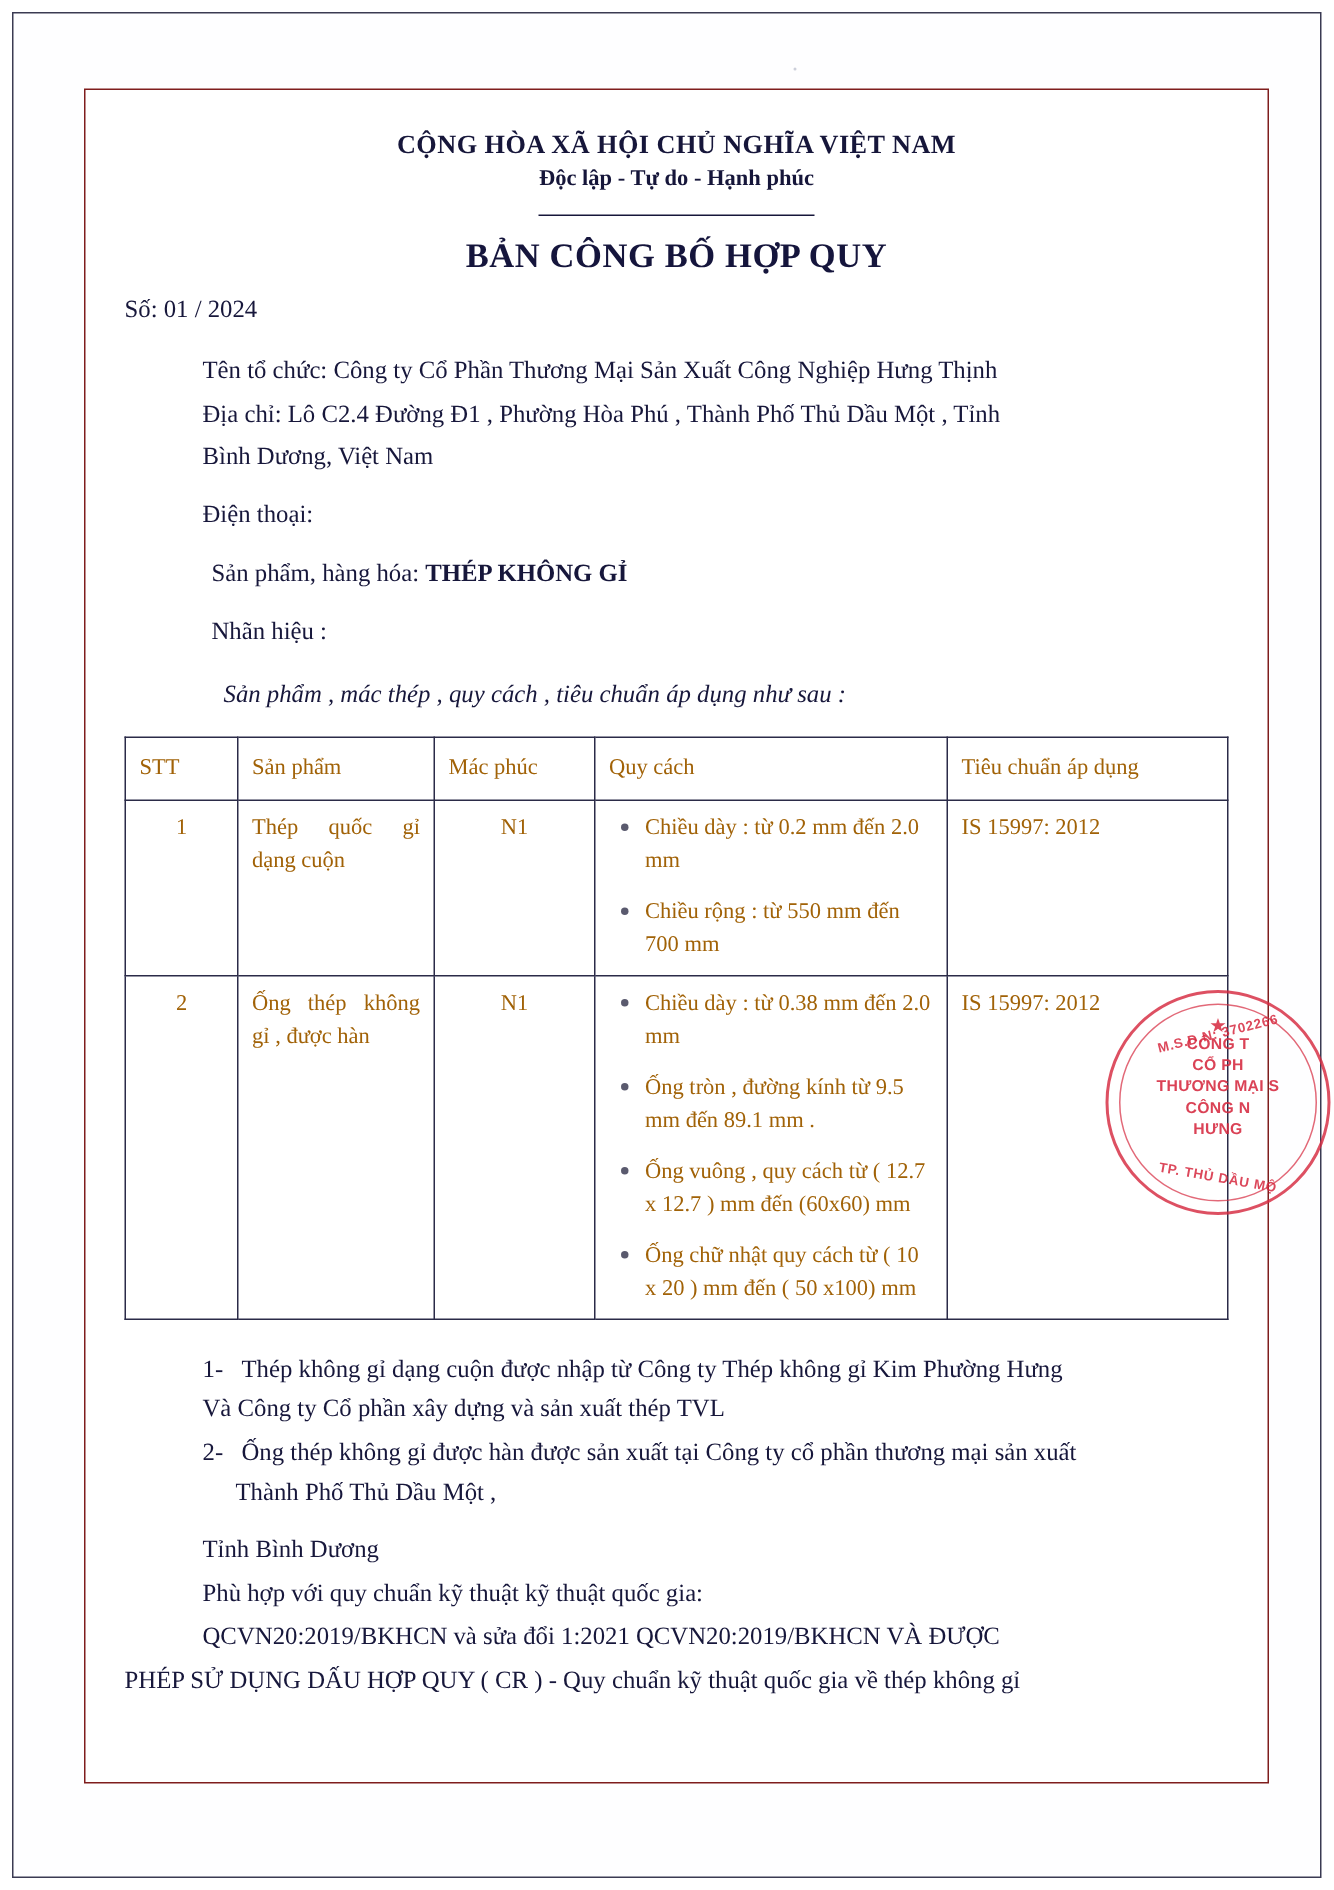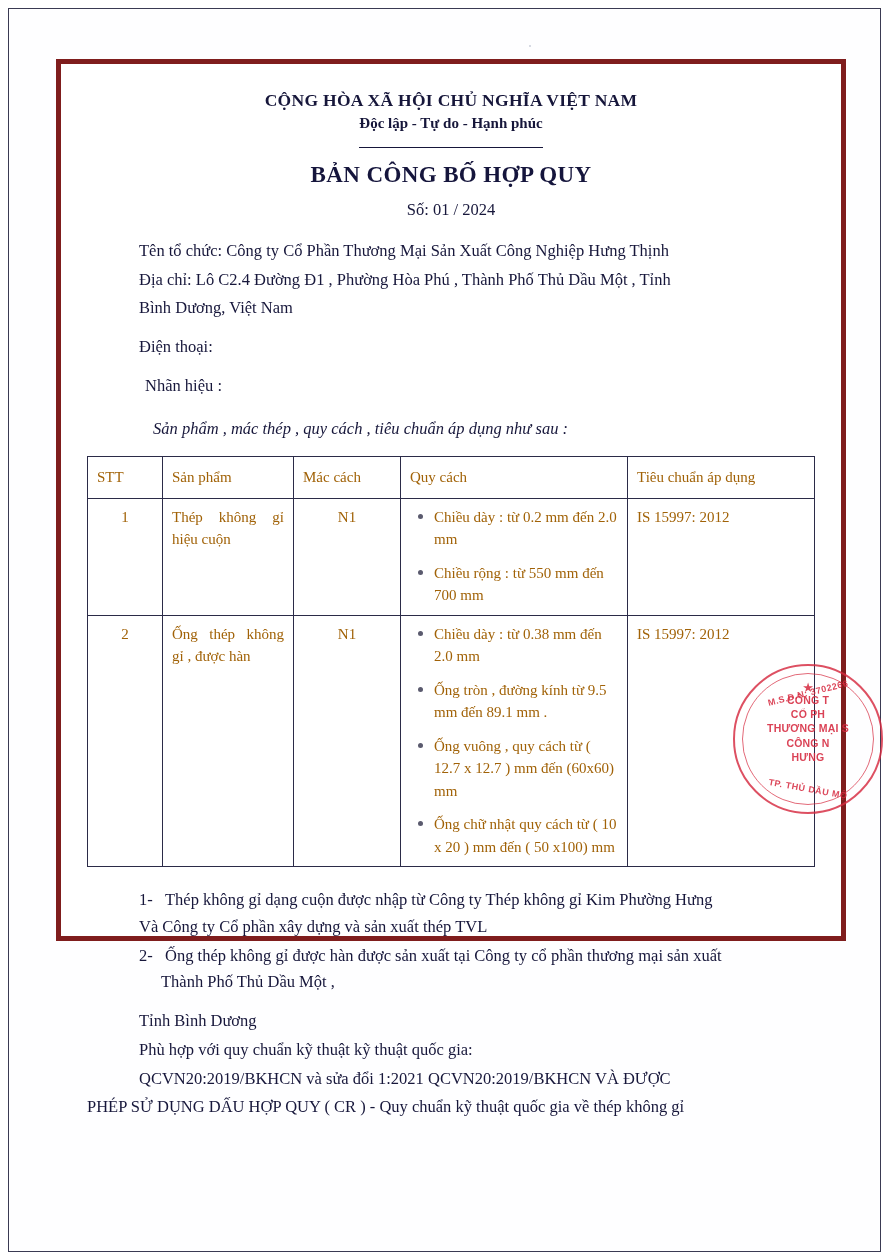--- a/index.html
+++ b/index.html
@@ -27,22 +27,22 @@
     background: #fefeff;
     box-sizing: border-box;
   }
 
   
   #doc-frame {
     position: absolute;
     left: 47px;
     top: 50px;
     width: 790px;
-    height: 882px;
-    border: 5px solid #7f1d1d;
+    height: 1130px;
+    border: 1px solid #7f1d1d;
     box-sizing: border-box;
     background: #ffffff;
   }
 
   .inner {
     position: relative;
     padding: 16px 26px 0 26px;
     box-sizing: border-box;
     height: 100%;
   }
@@ -70,21 +70,20 @@
 
   .doc-title {
     text-align: center;
     font-weight: bold;
     font-size: 23px;
     color: #15153c;
     margin-top: 30px;
     letter-spacing: 0.4px;
   }
   .doc-number {
-    text-align: center;
     font-size: 16.5px;
     margin-top: 12px;
     color: #17173b;
   }
 
   
   .body-block {
     margin-top: 18px;
     font-size: 16.5px;
     line-height: 1.62;
@@ -290,38 +289,39 @@
       <div class="motto"><span>Độc lập - Tự do - Hạnh phúc</span></div>
 
       <div class="doc-title">BẢN CÔNG BỐ HỢP QUY</div>
       <div class="doc-number">Số: 01 / 2024</div>
 
       <div class="body-block">
         <div class="p ind">Tên tổ chức: Công ty Cổ Phần Thương Mại Sản Xuất Công Nghiệp Hưng Thịnh</div>
         <div class="p ind">Địa chỉ: Lô C2.4 Đường Đ1 , Phường Hòa Phú , Thành Phố Thủ Dầu Một , Tỉnh</div>
         <div class="p" style="padding-left:52px;">Bình Dương, Việt Nam</div>
         <div class="p ind gap-s">Điện thoại:</div>
+        <div class="p ind2 gap-s"><span>Sản phẩm, hàng hóa: </span><span class="strong">THÉP KHÔNG GỈ</span></div>
         <div class="p ind2 gap-s">Nhãn hiệu :</div>
         <div class="p ind3 gap-m">Sản phẩm , mác thép , quy cách , tiêu chuẩn áp dụng như sau :</div>
       </div>
 
       <table class="spec">
         <thead>
           <tr>
             <th class="col-stt">STT</th>
             <th class="col-prod">Sản phẩm</th>
-            <th class="col-grade">Mác cách</th>
+            <th class="col-grade">Mác phúc</th>
             <th class="col-spec">Quy cách</th>
             <th class="col-std">Tiêu chuẩn áp dụng</th>
           </tr>
         </thead>
         <tbody>
           <tr>
             <td class="c">1</td>
-            <td class="justify-both">Thép không gỉ hiệu cuộn</td>
+            <td class="justify-both">Thép quốc gỉ dạng cuộn</td>
             <td class="c">N1</td>
             <td>
               <ul class="bul">
                 <li>Chiều dày : từ 0.2 mm đến 2.0 mm</li>
                 <li>Chiều rộng : từ 550 mm đến 700 mm</li>
               </ul>
             </td>
             <td>IS 15997: 2012</td>
           </tr>
           <tr>

